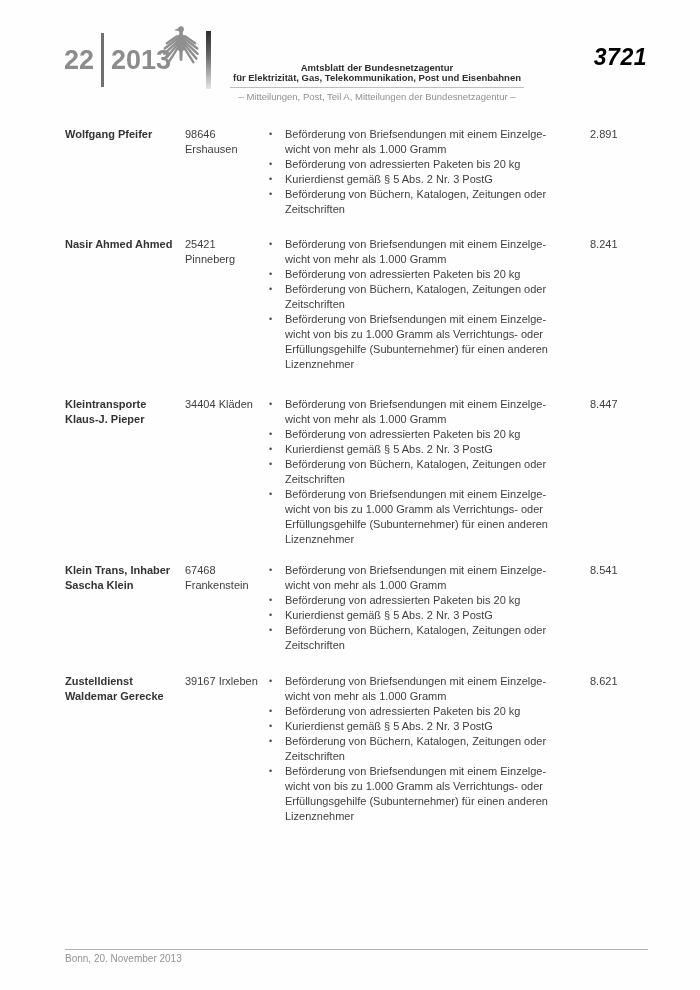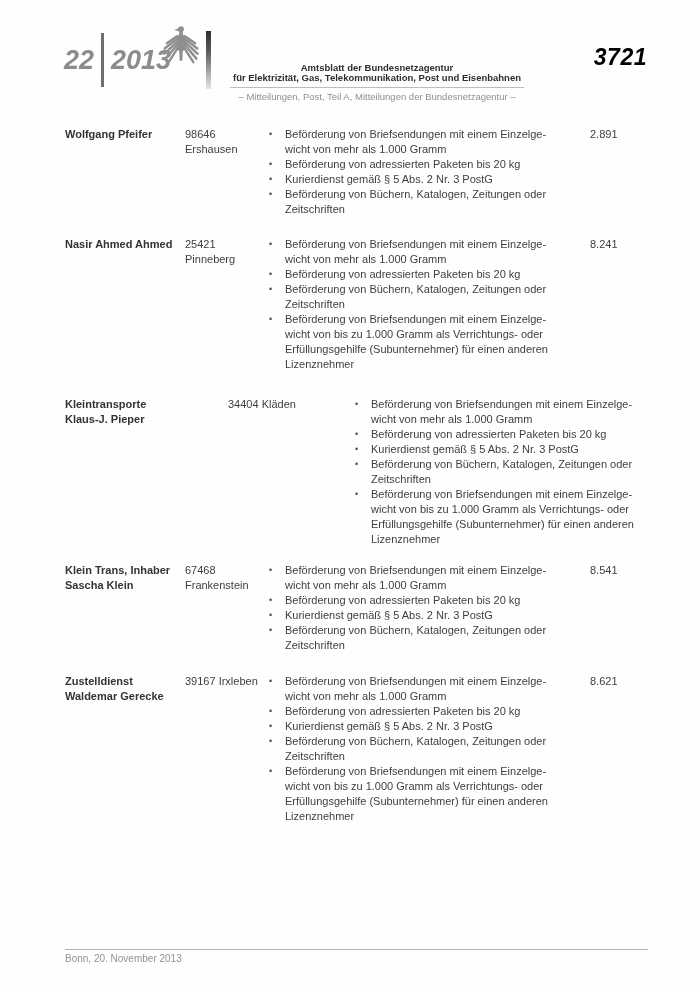--- a/index.html
+++ b/index.html
@@ -7,21 +7,21 @@
     width:700px; height:990px; position:relative;
     background:#fefefe; overflow:hidden;
     font-family:"Liberation Sans", sans-serif;
     color:#3e3e3e;
   }
 
   
   .issue-block {
     position:absolute; left:64px; top:33px; height:54px;
     display:flex; align-items:center;
-    color:#8c8c8c; font-weight:bold; font-style:italic; font-size:27px;
+    color:#8c8c8c; font-weight:bold; font-size:27px;
   }
   .issue-sep { width:3px; height:54px; background:#6e6e6e; margin:0 7px; }
 
   .eagle { position:absolute; left:161px; top:23px; width:40px; height:44px; }
 
   .emblem-bar {
     position:absolute; left:206px; top:31px; width:5px; height:58px;
     background:linear-gradient(to bottom,#2e2e2e 0%,#5f5f5f 38%,#a2a2a2 68%,#e6e6e6 100%);
   }
 
@@ -42,21 +42,21 @@
   }
 
   
   .entries { position:absolute; left:65px; top:127px; width:575px; }
   .entry {
     display:grid; grid-template-columns:120px 83px 322px auto;
     font-size:11px; line-height:15px;
   }
   .entry:nth-child(1) { margin-bottom:20px; }
   .entry:nth-child(2) { margin-bottom:25px; }
-  .entry:nth-child(3) { margin-bottom:16px;gap:43px; }
+  .entry:nth-child(3) { margin-bottom:16px; }
   .entry:nth-child(4) { margin-bottom:21px; }
   .entry .name { font-weight:bold; color:#333; white-space:pre; }
   .entry .loc  { white-space:pre; }
   .entry ul.services { margin:0; padding:0; list-style:none; }
   .entry li { position:relative; padding-left:17px; white-space:pre; }
   .entry li::before {
     content:"\2022"; position:absolute; left:1px; top:0;
     font-size:9px; line-height:15px; color:#4a4a4a;
   }
   .entry .num { white-space:nowrap; }

